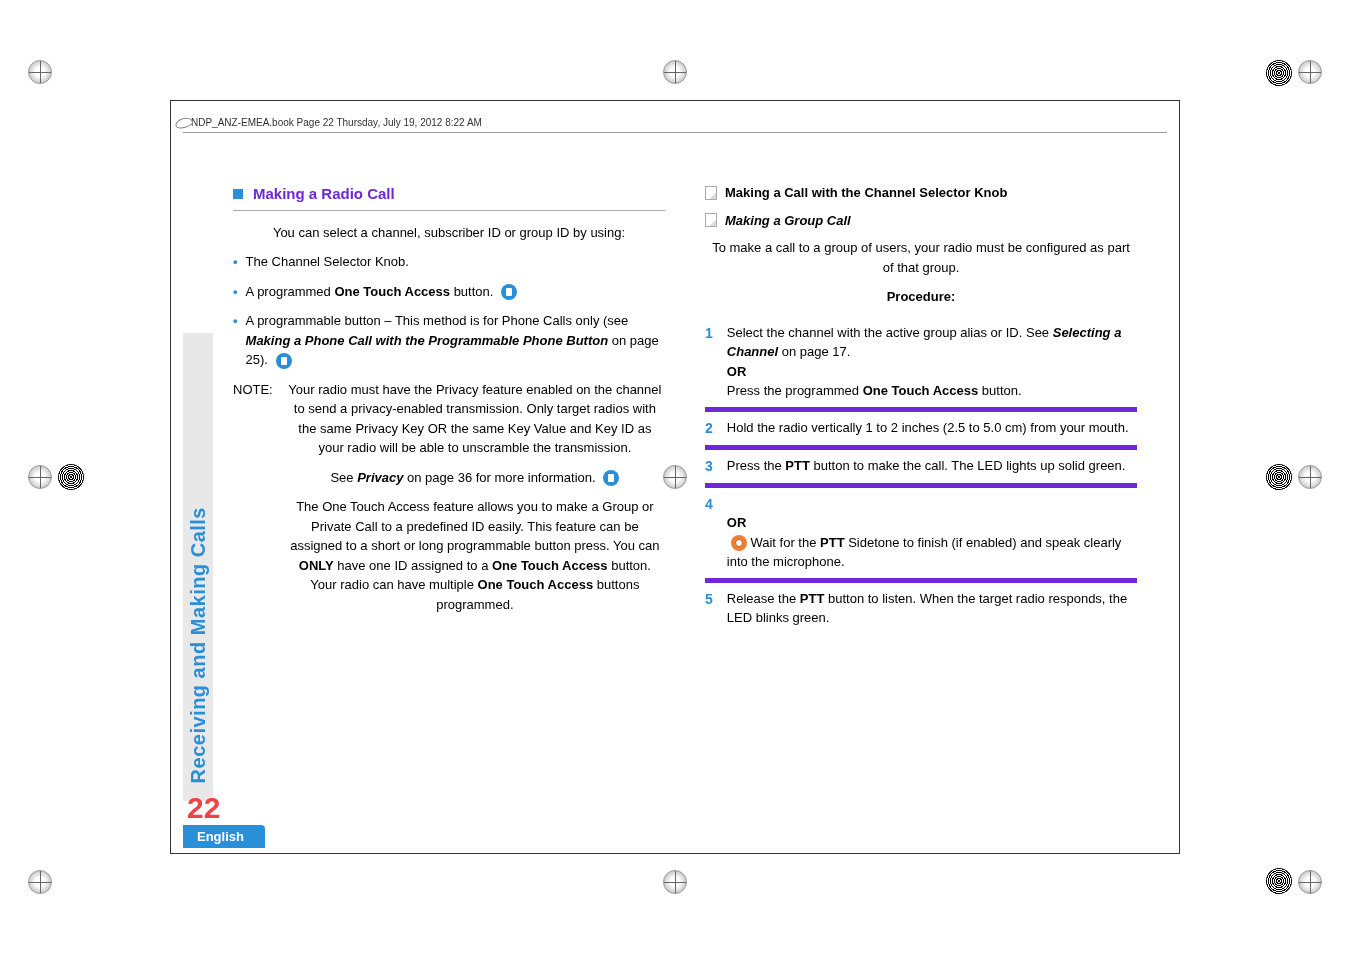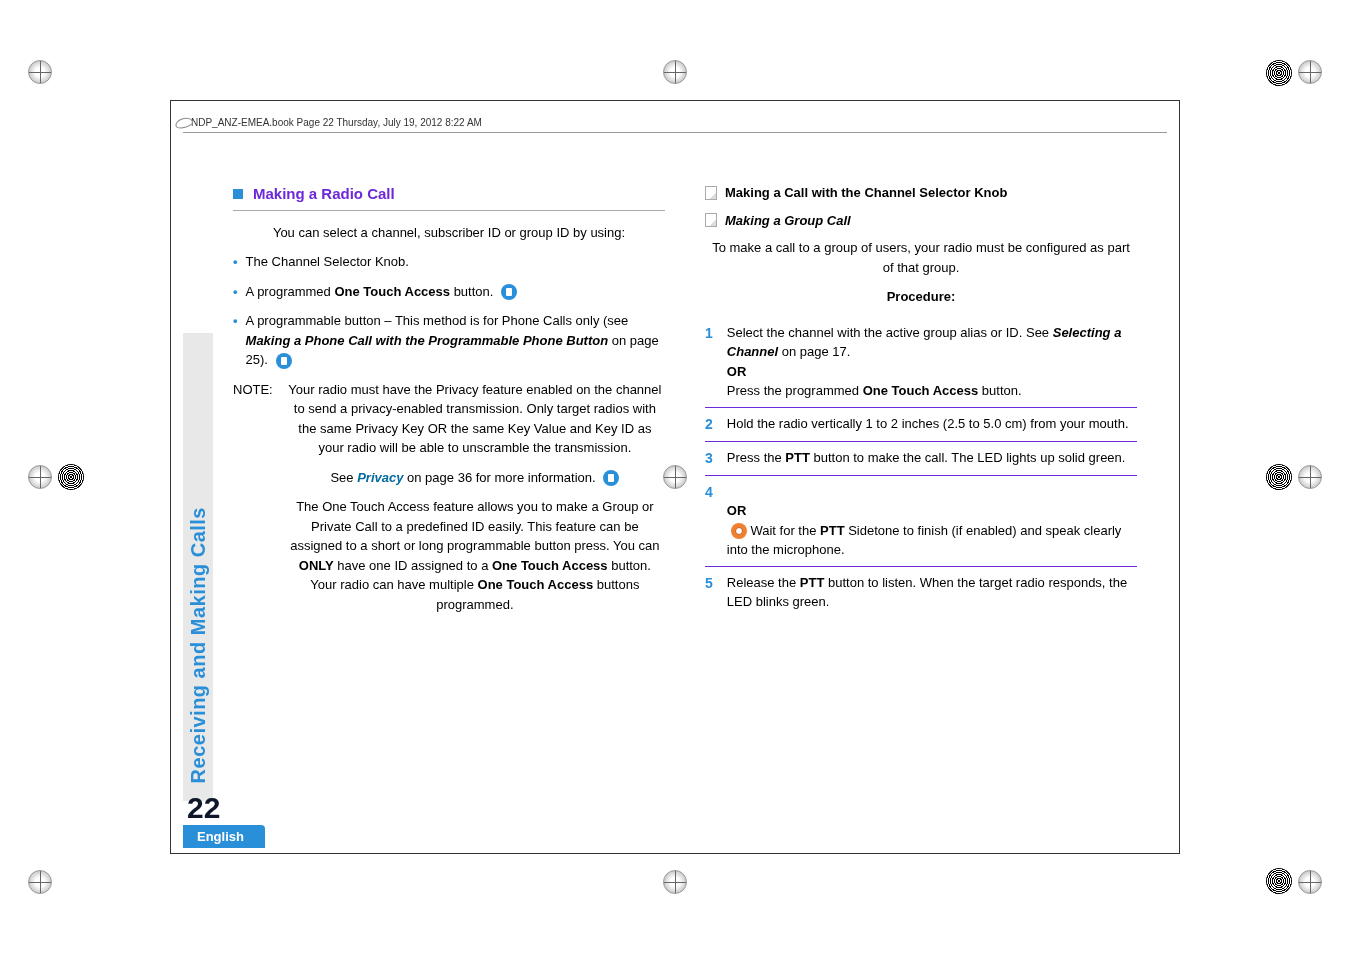--- a/index.html
+++ b/index.html
@@ -108,21 +108,21 @@
       margin-top: 10px;
     }
     .page-num {
       position: absolute;
       left: 0;
       bottom: 0;
       width: 100px;
       height: 50px;
     }
     .pn-big {
-      color: #0f172a;
+      color: #ef4444;
       font-size: 30px;
       font-weight: bold;
       padding-left: 4px;
     }
     .pn-lang {
       background: #2a8fd9;
       color: #fff;
       font-size: 13px;
       font-weight: bold;
       padding: 4px 14px;
@@ -176,32 +176,32 @@
       border-radius: 1px;
     }
     .circle-icon.orange { background: #f08030; }
     .circle-icon.orange::after{
       content:''; width:6px; height:6px; border-radius:50%; background:#fff; border:1px solid #c06020;
     }
     .note-block { display: flex; margin: 10px 0; }
     .note-label { font-weight: normal; margin-right: 12px; white-space: nowrap; }
     .note-text { flex: 1; }
     ol.steps { list-style: none; counter-reset: step; margin-top: 8px; }
-    ol.steps > li { counter-increment: step; display:flex; padding: 6px 0; border-bottom: 1px solid #6d28d9; }
+    ol.steps > li { counter-increment: step; display:flex; padding: 6px 0; border-bottom: 5px solid #6d28d9; }
     ol.steps > li::before {
       content: counter(step);
       color: #2a8fd9;
       font-weight: bold;
       margin-right: 14px;
       font-size: 14px;
     }
     ol.steps > li:last-child { border-bottom: none; }
     .bold { font-weight: bold; }
     .ital-bold { font-weight: bold; font-style: italic; }
-    .link { color: #0369a1; font-weight: bold; font-style: italic; }
+    .link { color: #000000; font-weight: bold; font-style: italic; }
     p { margin-bottom: 10px; text-align: center; }
   </style>
 </head>
 <body>
 
 <div class="crop-mark tl">
     <div class="crop-inner"></div>
   </div>
 <div class="crop-mark tr">
     <div class="crop-inner"></div>

